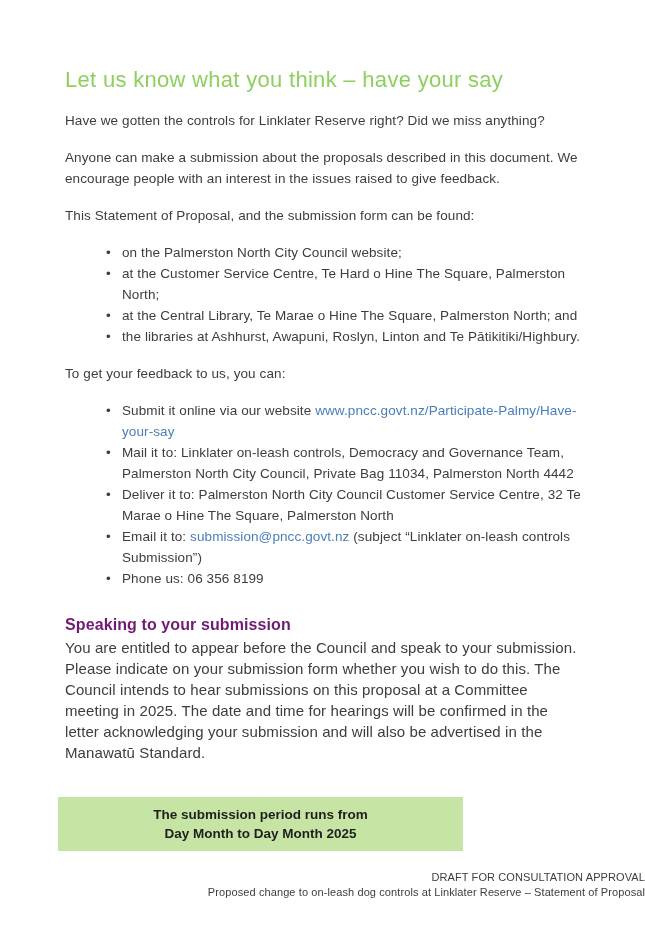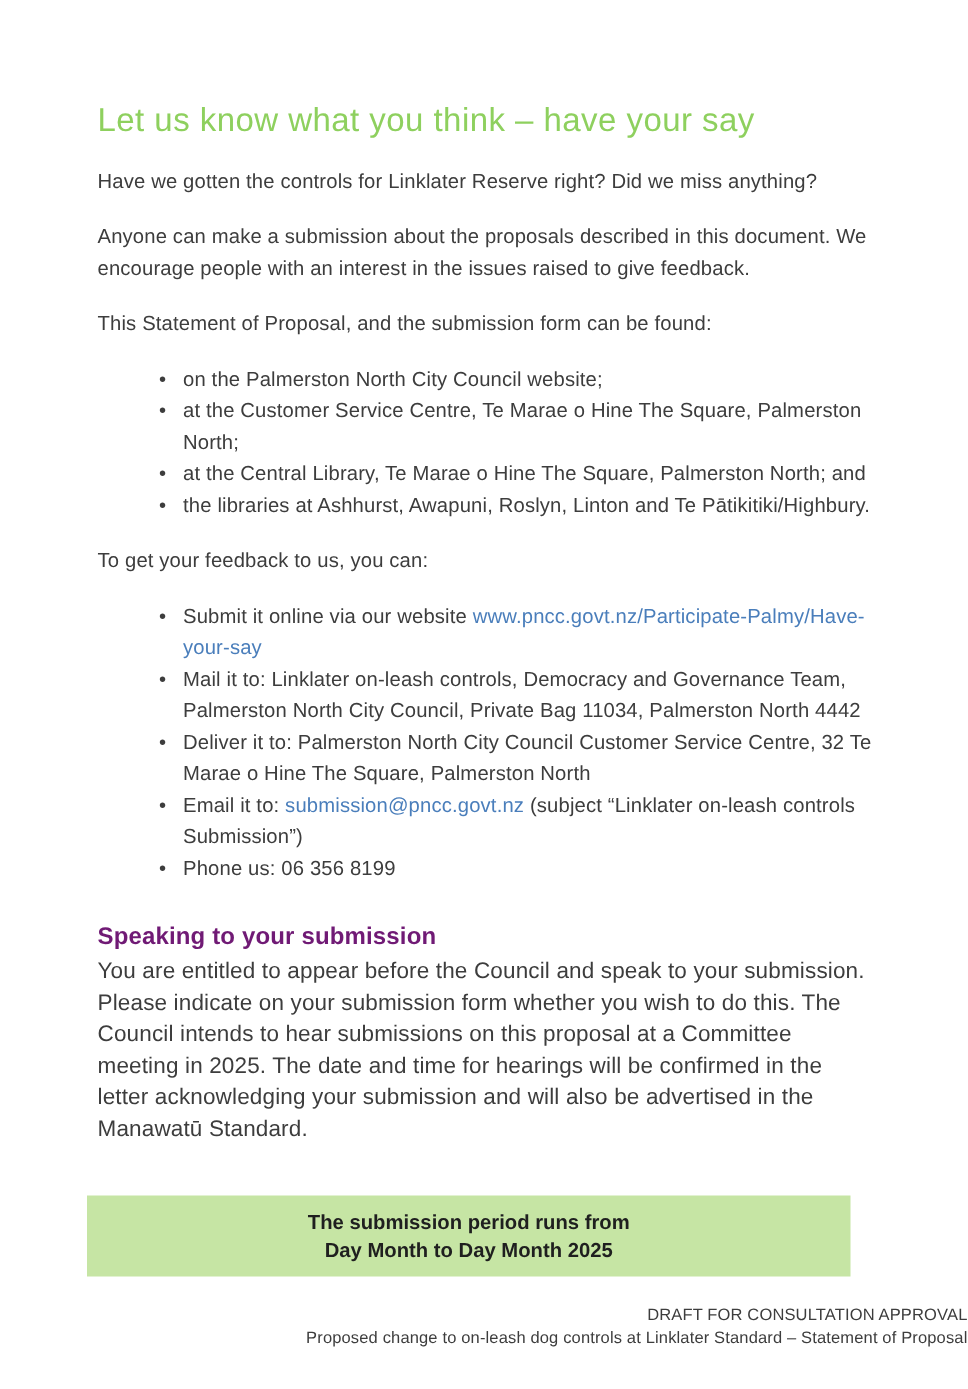--- a/index.html
+++ b/index.html
@@ -64,21 +64,21 @@
     letter-spacing: 0.1px;
   }
   p.section-body {
     margin: 2px 0 0 0;
     font-size: 15px;
     line-height: 21px;
     letter-spacing: 0.1px;
   }
   .period-banner {
     margin: 34px 0 0 -7px;
-    width: 509px;
+    width: 405px;
     background: var(--box-green, #c6e5a4);
     text-align: center;
     padding: 8px 0;
     box-sizing: border-box;
   }
   .period-banner .banner-line {
     font-size: 13.5px;
     line-height: 19px;
     font-weight: 700;
     color: #1f1f1f;
@@ -104,21 +104,21 @@
   <div class="content">
 
     <h1 class="doc-title">Let us know what you think – have your say</h1>
 
     <p class="body-text">Have we gotten the controls for Linklater Reserve right? Did we miss anything?</p>
     <p class="body-text">Anyone can make a submission about the proposals described in this document. We encourage people with an interest in the issues raised to give feedback.</p>
     <p class="body-text">This Statement of Proposal, and the submission form can be found:</p>
 
     <ul class="doc-list">
       <li>on the Palmerston North City Council website;</li>
-      <li>at the Customer Service Centre, Te Marae o Hine The Square, Palmerston North;</li>
+      <li>at the Customer Service Centre, Te Hard o Hine The Square, Palmerston North;</li>
       <li>at the Central Library, Te Marae o Hine The Square, Palmerston North; and</li>
       <li>the libraries at Ashhurst, Awapuni, Roslyn, Linton and Te Pātikitiki/Highbury.</li>
     </ul>
 
     <p class="body-text">To get your feedback to us, you can:</p>
 
     <ul class="doc-list">
       <li>
         <span>Submit it online via our website </span><a class="doc-link">www.pncc.govt.nz/Participate-Palmy/Have-your-say</a>
       </li>
@@ -135,15 +135,15 @@
 
     <div class="period-banner">
       <div class="banner-line">The submission period runs from</div>
       <div class="banner-line">Day Month to Day Month 2025</div>
     </div>
 
   </div>
 
   <div class="doc-footer">
     <div class="footer-line">DRAFT FOR CONSULTATION APPROVAL</div>
-    <div class="footer-line">Proposed change to on-leash dog controls at Linklater Standard – Statement of Proposal</div>
+    <div class="footer-line">Proposed change to on-leash dog controls at Linklater Reserve – Statement of Proposal</div>
   </div>
 </div>
 
 </body></html>

